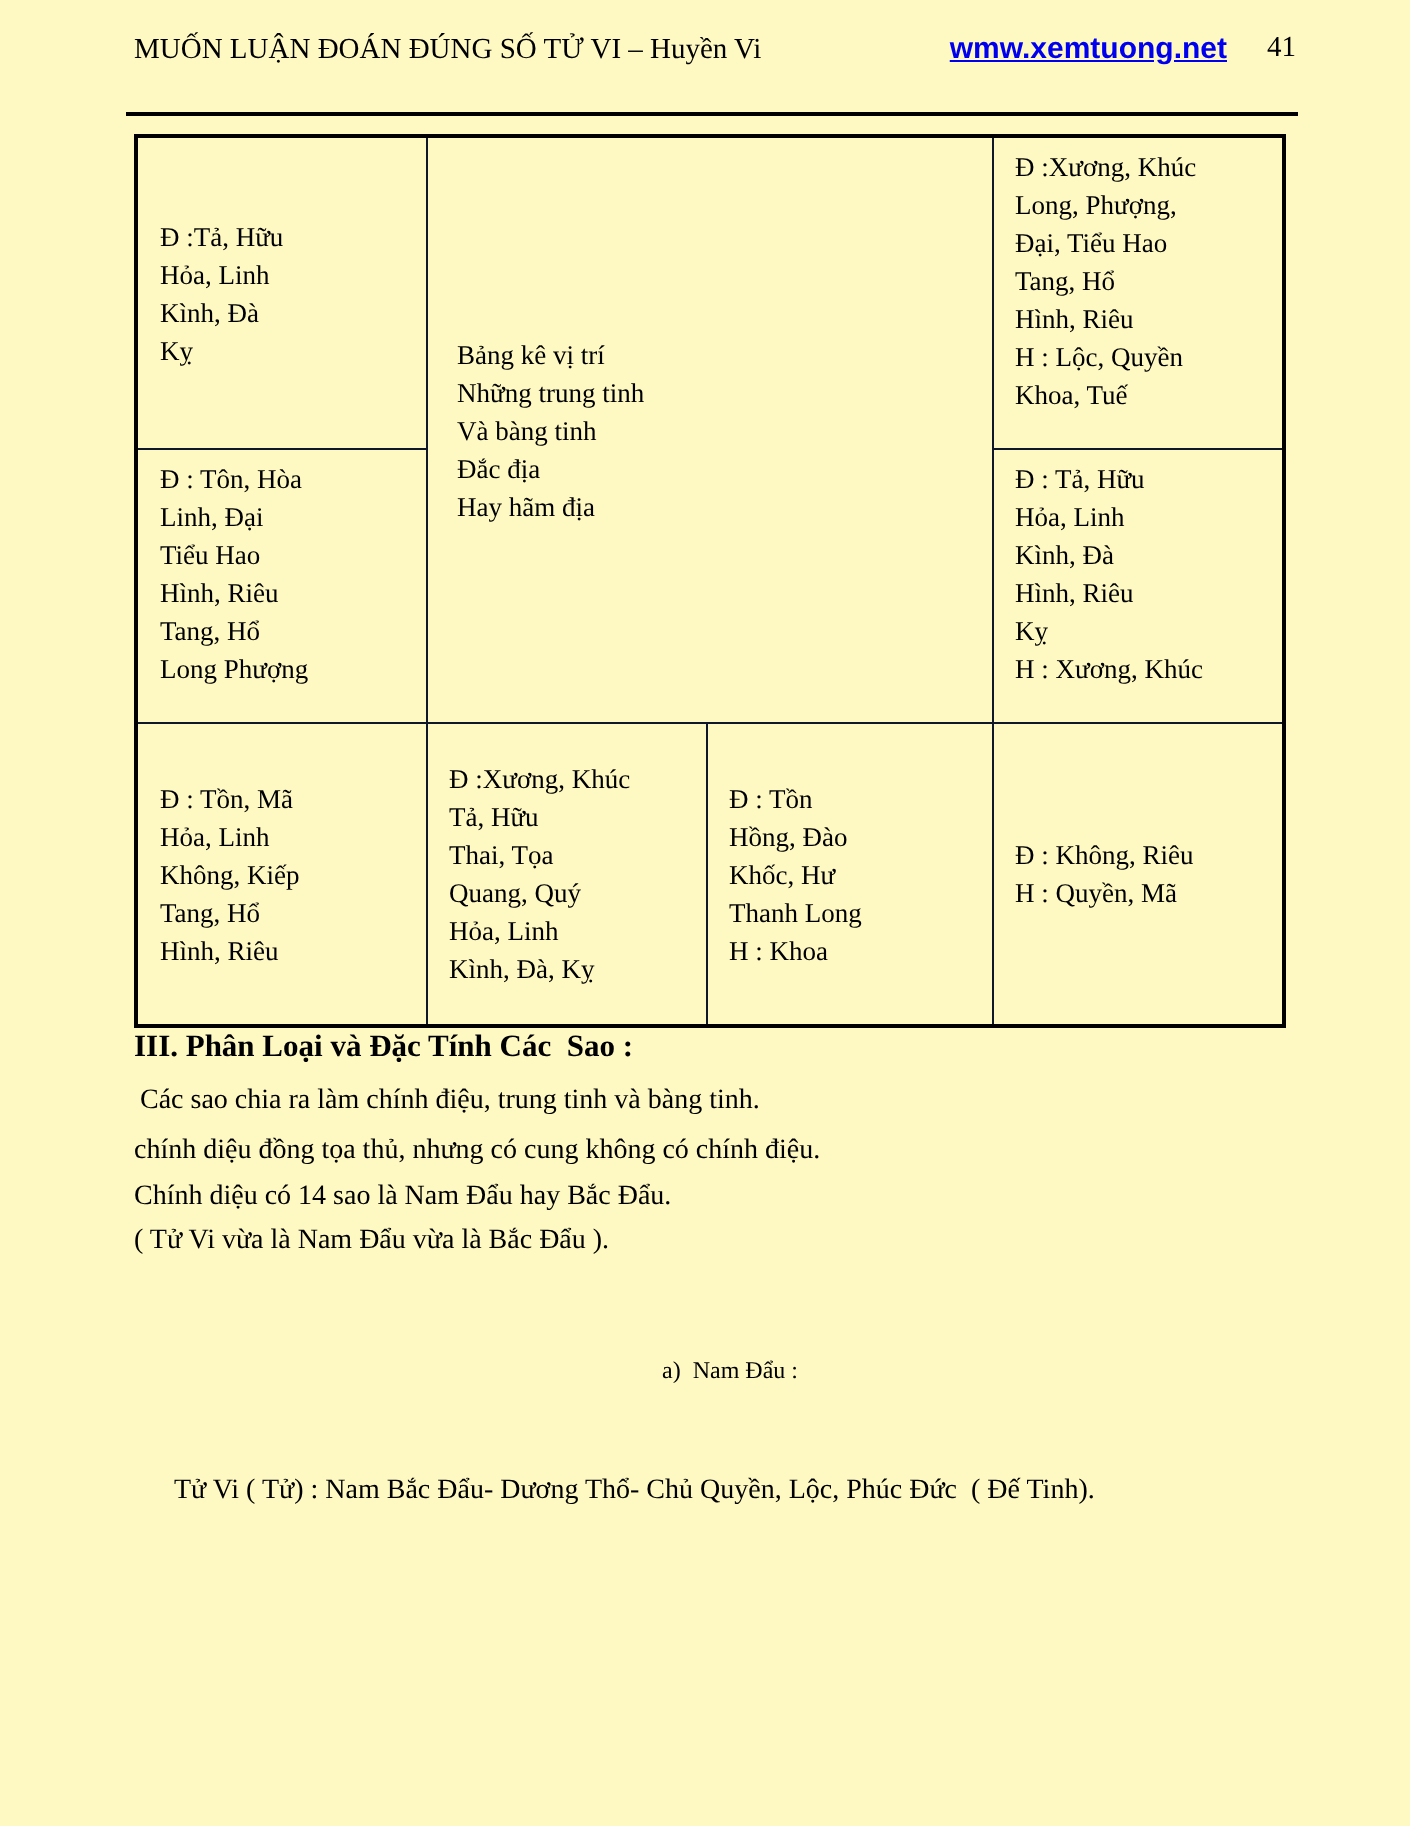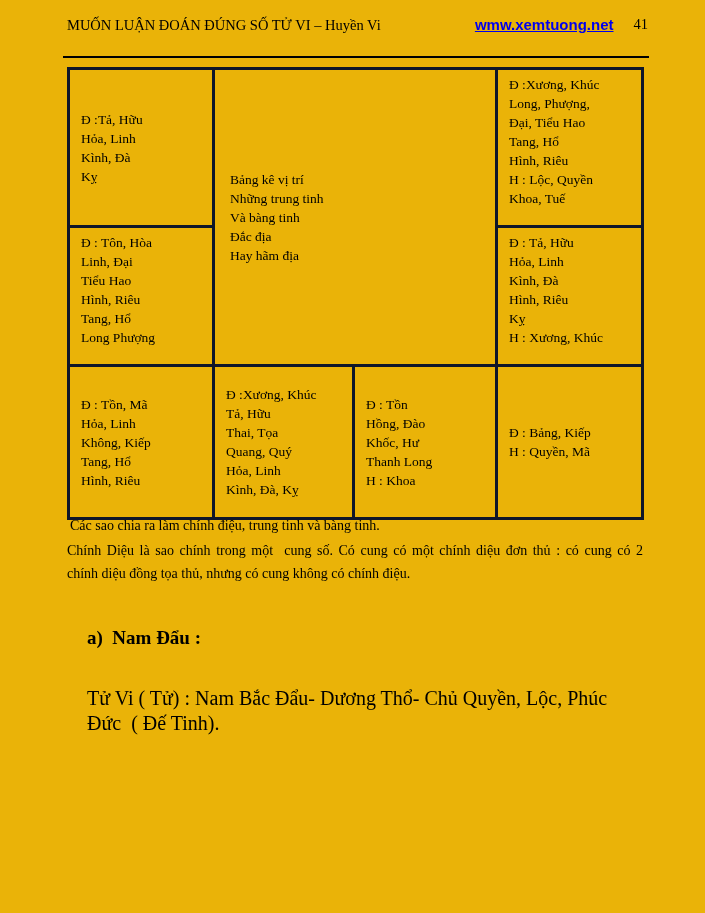--- a/index.html
+++ b/index.html
@@ -4,21 +4,21 @@
 <style>
   html, body { margin: 0; padding: 0; }
   body {
     width: 705px; height: 913px;
     background: #ffffff;
     color: #000000;
     font-family: "Liberation Serif", "DejaVu Serif", serif;
     position: relative;
     overflow: hidden;
   }
-  .page { position: relative; width: 705px; height: 913px; background: #eab308; }
+  .page { position: relative; width: 705px; height: 913px; background: #fef9c3; }
 
   
   .header {
     position: absolute; left: 67px; top: 16px; width: 581px;
     display: flex; justify-content: space-between; align-items: baseline;
   }
   .header-title { font-size: 14.5px; white-space: pre-wrap; }
   .header-right { display: flex; align-items: flex-end; gap: 20px; }
   .site-link {
     font-family: "Liberation Sans", "DejaVu Sans", sans-serif;
@@ -28,43 +28,43 @@
   .page-number { font-size: 14.5px; }
   .header-rule { position: absolute; left: 63px; top: 56px; width: 586px; height: 2px; background: #000; }
 
   
   .star-table {
     position: absolute; left: 67px; top: 67px;
     border-collapse: collapse; table-layout: fixed;
     border: 2px solid #000;
   }
   .star-table td {
-    border: 3px solid #0f172a;
+    border: 1px solid #0f172a;
     font-size: 13.5px; line-height: 19px;
     vertical-align: middle;
     padding: 4px 8px 4px 11px;
   }
   .star-table td.v-top { vertical-align: top; padding-top: 5px; }
   .center-cell { padding-left: 15px !important; margin-top: 16px; }
   .cell-text { white-space: pre-line; }
   .r1 td { height: 146px; }
   .r2 td { height: 127px; }
   .r3 td { height: 142px; }
 
   
   .content { position: absolute; left: 67px; top: 511px; width: 576px; }
   .content * { white-space: pre-wrap; }
   .section-heading { font-size: 15.5px; font-weight: bold; margin: 0; line-height: 25px; }
   .section-intro { font-size: 14px; margin: 3px; line-height: 23px; }
   .subsection-heading { font-size: 19px; font-weight: bold; margin: 1px 0 2px 0; line-height: 28px; }
   .para { font-size: 14px; margin: 0; line-height: 22.5px; }
   .para.justify-full { text-align: justify; text-align-last: justify; }
   .sub-block { margin: 4px 0 0 20px; }
-  .list-heading { font-size: 19px; font-weight: bold; margin: 0; line-height: 25px; }
-  .list-line { font-size: 20px; margin: 0; line-height: 24.5px; }
+  .list-heading { font-size: 12px; font-weight: normal; margin: 0; line-height: 25px; text-align: center; }
+  .list-line { font-size: 14px; margin: 0; line-height: 24.5px; }
 </style>
 </head>
 <body>
 
 <div class="page">
 
   <div class="header">
     <span class="header-title">MUỐN LUẬN ĐOÁN ĐÚNG SỐ TỬ VI – Huyền Vi</span>
     <span class="header-right">
       <a class="site-link">wmw.xemtuong.net</a>
@@ -140,31 +140,33 @@
 Kình, Đà, Kỵ</div>
         </td>
         <td>
           <div class="cell-text">Đ : Tồn
 Hồng, Đào
 Khốc, Hư
 Thanh Long
 H : Khoa</div>
         </td>
         <td>
-          <div class="cell-text">Đ : Bảng, Kiếp
+          <div class="cell-text">Đ : Không, Riêu
 H : Quyền, Mã</div>
         </td>
       </tr>
     </tbody>
   </table>
 
   <div class="content">
+    <h3 class="section-heading">III. Phân Loại và Đặc Tính Các  Sao :</h3>
     <p class="section-intro">Các sao chia ra làm chính điệu, trung tinh và bàng tinh.</p>
-    <p class="para justify-full">Chính Diệu là sao chính trong một  cung số. Có cung có một chính diệu đơn thủ : có cung có 2</p>
     <p class="para">chính diệu đồng tọa thủ, nhưng có cung không có chính điệu.</p>
+    <p class="para">Chính diệu có 14 sao là Nam Đẩu hay Bắc Đẩu.</p>
+    <p class="para">( Tử Vi vừa là Nam Đẩu vừa là Bắc Đẩu ).</p>
 
     <div class="sub-block">
       <p class="list-heading">a)  Nam Đẩu :</p>
       <p class="list-line">Tử Vi ( Tử) : Nam Bắc Đẩu- Dương Thổ- Chủ Quyền, Lộc, Phúc Đức  ( Đế Tinh).</p>
       
       
       
     </div>
   </div>
 

